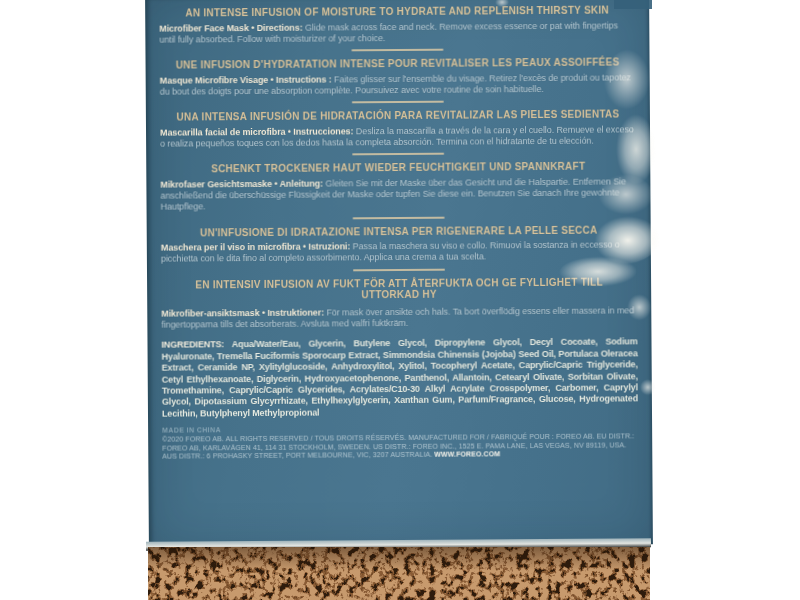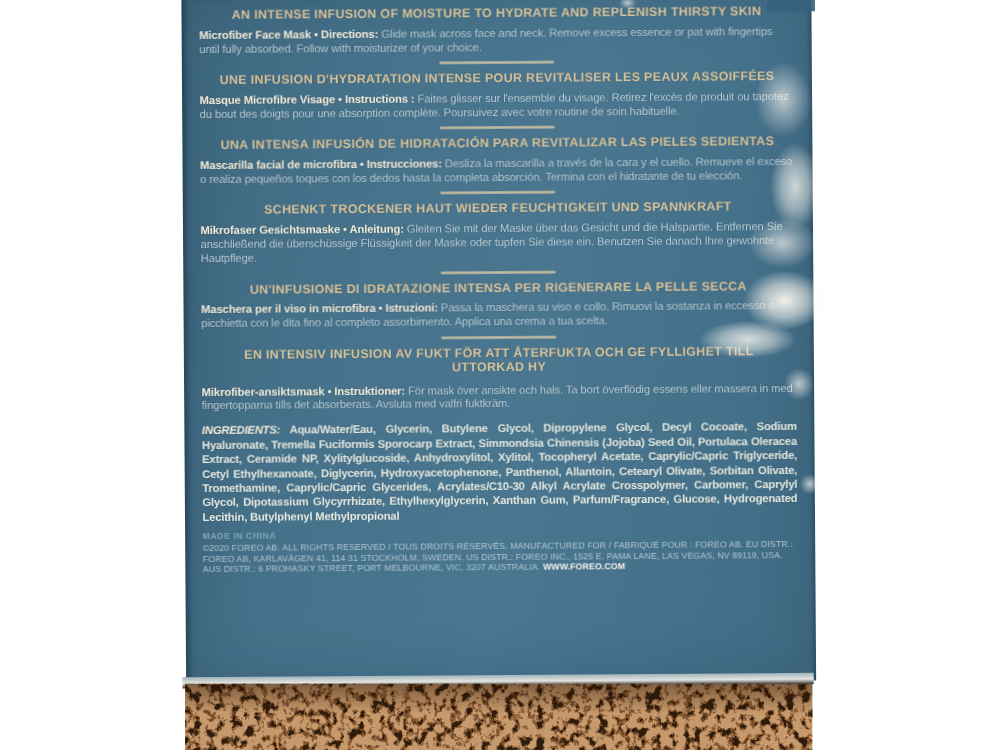--- a/index.html
+++ b/index.html
@@ -45,21 +45,21 @@
   }
   .sec-fr .hdr,.sec-es .hdr{color:#d7c29a;}
   .sec-de{margin-top:7px;}
   .sec-sv .hdr{max-width:430px;}
   .sec-sv .bodytxt{margin-top:6px;}
   .ing{
     margin:9px 0 0 0;font-size:9px;font-weight:bold;line-height:11.4px;
     color:#e6ebe2;letter-spacing:-.15px;text-align:justify;
     text-shadow:0 0 1px rgba(10,30,40,.25);
   }
-  .ing-label{color:#f6f1e2;font-style:italic;}
+  .ing-label{color:#f6f1e2;}
   .madein{
     margin:7px 0 0 0;font-size:7px;font-weight:bold;letter-spacing:.4px;
     color:rgba(185,205,215,.55);
   }
   .legal{
     margin:2px 0 0 0;font-size:7px;line-height:8.6px;
     color:rgba(210,224,230,.72);letter-spacing:.1px;
   }
   .site{color:#f4f2ea;font-weight:bold;}
   

